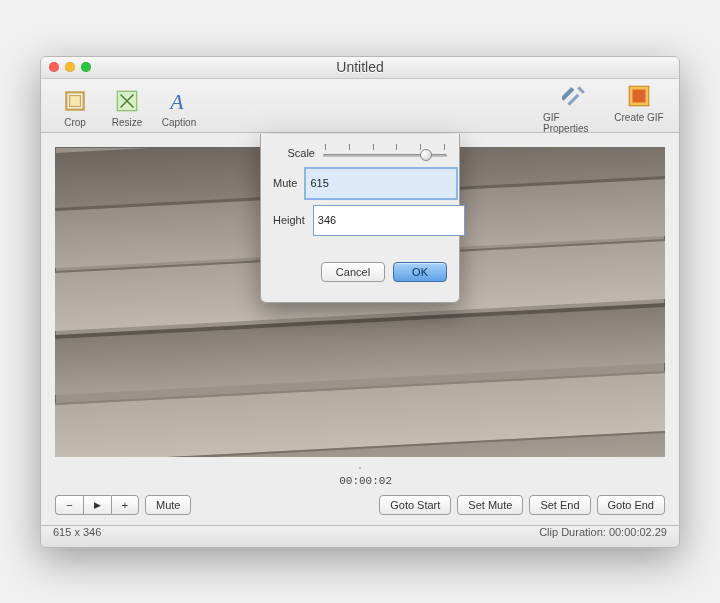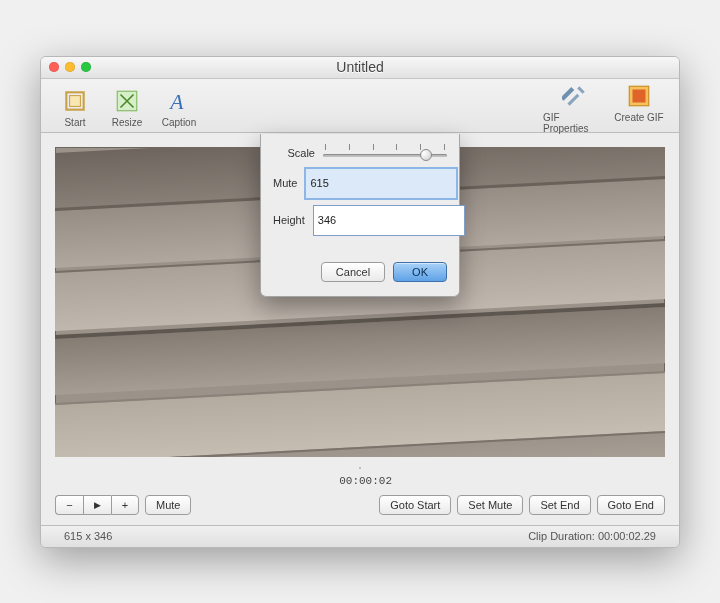--- a/index.html
+++ b/index.html
@@ -105,38 +105,37 @@
 .segmented { display: flex; }
 .segmented .seg-btn { border-radius: 0; border-right: none; padding: 0; width: 28px; }
 .segmented .seg-btn:first-child { border-radius: 4px 0 0 4px; }
 .segmented .seg-btn:last-child { border-radius: 0 4px 4px 0; border-right: 1px solid #9c9c9c; }
 
 .statusbar {
   height: 22px;
   background: linear-gradient(#f0f0f0, #e0e0e0);
   border-top: 1px solid #bcbcbc;
   display: flex;
-  align-items: center;
-  padding: 0 23px;
+  padding: 0 12px;
   color: #555;
   font-size: 11px;
 }
 
 .sheet {
   position: absolute;
   left: 50%;
   top: 77px;
   transform: translateX(-50%);
   width: 200px;
   background: #ededed;
   border: 1px solid #a5a5a5;
   border-top: none;
   border-radius: 0 0 6px 6px;
   box-shadow: 0 10px 24px rgba(0,0,0,0.35);
-  padding: 10px 12px 14px 12px;
+  padding: 10px 12px 20px 12px;
   display: flex;
   flex-direction: column;
   gap: 6px;
 }
 .sheet-row { display: flex; align-items: center; gap: 8px; }
 .sheet-label { width: 42px; text-align: right; color: #333; }
 .sheet-input {
   flex: 1;
   height: 31px;
   border: 1px solid #7e9ec9;
@@ -195,21 +194,21 @@
 
   <div class="toolbar">
     <div class="tool-group">
       <div class="tool-item">
         <div class="tool-icon">
           <svg viewBox="0 0 24 24">
               <rect x="4" y="4" width="16" height="16" fill="none" stroke="#caa24a" stroke-width="2"></rect>
               <rect x="7" y="7" width="10" height="10" fill="#f9e7b2" stroke="#caa24a"></rect>
             </svg>
         </div>
-        <span>Start</span>
+        <span>Crop</span>
       </div>
       <div class="tool-item">
         <div class="tool-icon">
           <svg viewBox="0 0 24 24">
               <rect x="3" y="3" width="18" height="18" fill="#d7efc8" stroke="#7fb85e"></rect>
               <path d="M6 6 L18 18 M18 6 L6 18" stroke="#4a8a2a" stroke-width="1.5"></path>
             </svg>
         </div>
         <span>Resize</span>
       </div>

